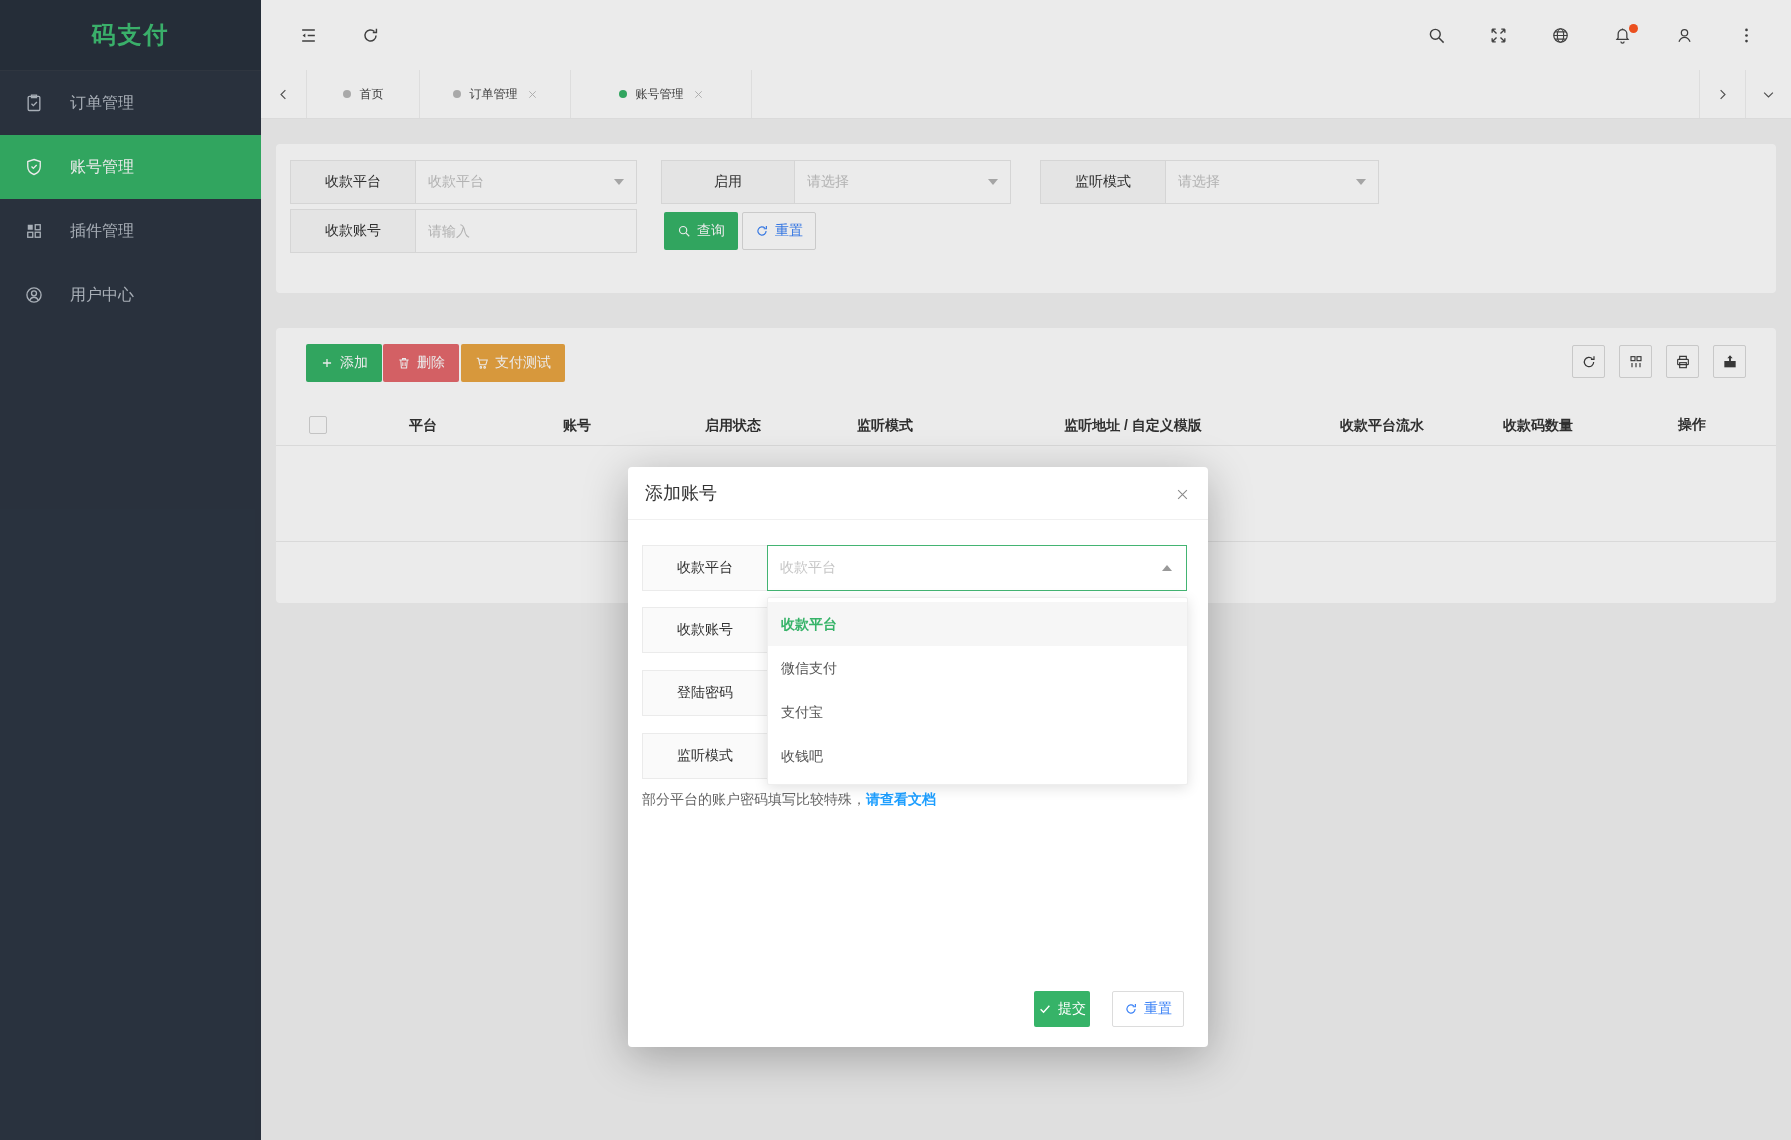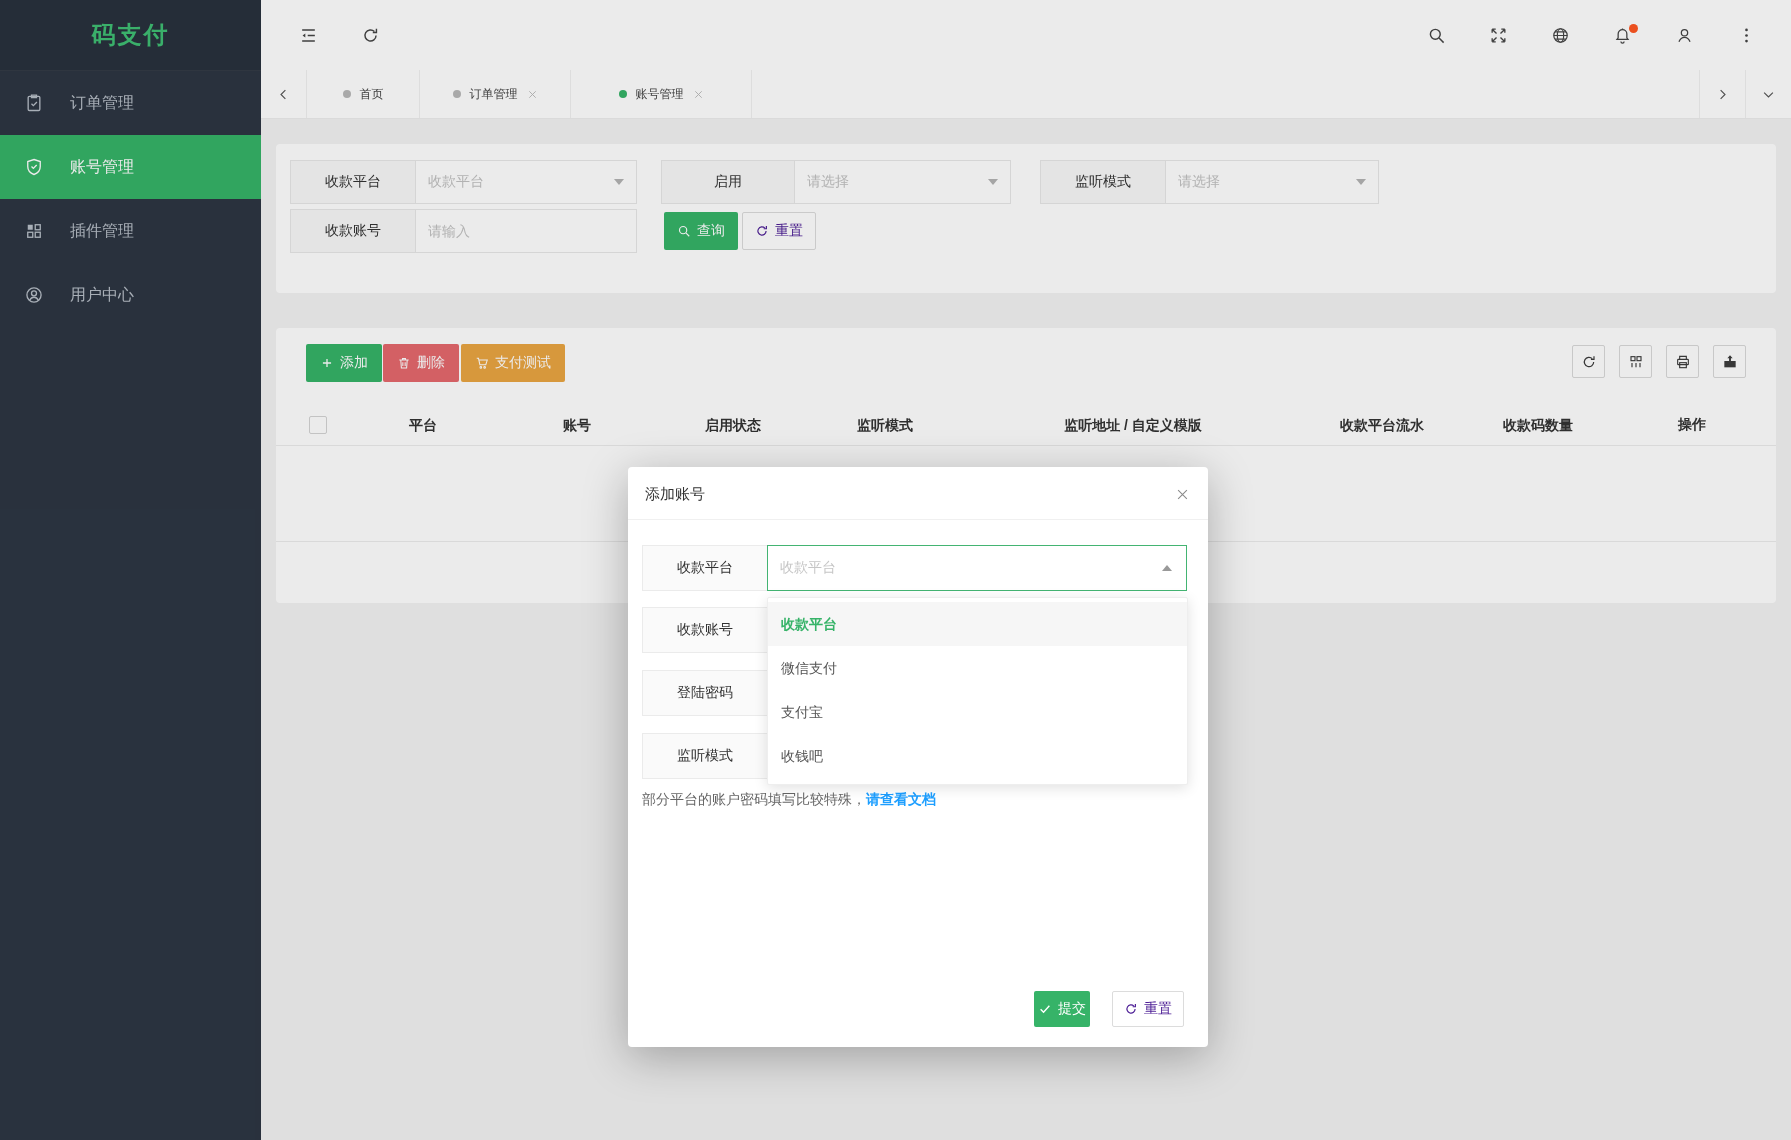--- a/index.html
+++ b/index.html
@@ -41,34 +41,34 @@
   .ffield{position:absolute;height:44px;background:#fff;border:1px solid #e8e8e8;display:flex;align-items:center;padding:0 30px 0 12px;font-size:14px;color:#c2c2c2;box-sizing:border-box;cursor:pointer;}
   .caret-d{position:absolute;right:12px;top:50%;margin-top:-3px;width:0;height:0;border-left:5px solid transparent;border-right:5px solid transparent;border-top:6px solid #b3b3b3;}
   .caret-u{position:absolute;right:14px;top:50%;margin-top:-3px;width:0;height:0;border-left:5px solid transparent;border-right:5px solid transparent;border-bottom:6px solid #999;}
   input.raw{position:absolute;height:44px;border:1px solid #e8e8e8;box-sizing:border-box;font-size:14px;color:#333;padding:0 12px;outline:none;background:#fff;font-family:inherit;}
   input.raw::placeholder{color:#c2c2c2;}
   .btn{display:inline-flex;align-items:center;justify-content:center;gap:6px;border-radius:2px;font-size:14px;cursor:pointer;box-sizing:border-box;border:none;font-family:inherit;}
   .btn svg{width:14px;height:14px;}
   .btn.green{background:#36b368;color:#fff;}
   .btn.red{background:#e5696d;color:#fff;}
   .btn.orange{background:#eaa542;color:#fff;}
-  .btn.plain{background:#fff;border:1px solid #dcdcdc;color:#4c1d95;}
+  .btn.plain{background:#fff;border:1px solid #dcdcdc;color:#3b82f6;}
 
   #tableCard{left:15px;top:210px;width:1500px;height:275px;}
   .tool-icon{position:absolute;top:17px;width:33px;height:33px;border:1px solid #d9d9d9;border-radius:2px;background:#fff;display:flex;align-items:center;justify-content:center;color:#3c3c3c;cursor:pointer;box-sizing:border-box;}
   .tool-icon svg{width:16px;height:16px;}
   #theadRow{position:absolute;left:0;top:77px;width:1500px;height:40px;border-bottom:1px solid #ececec;}
   .checkbox{position:absolute;left:33px;top:11px;width:18px;height:18px;border:1px solid #d4d4d4;border-radius:2px;background:#fff;box-sizing:border-box;cursor:pointer;}
   .th{position:absolute;top:0;height:40px;line-height:40px;transform:translateX(-50%);font-size:14px;font-weight:600;color:#333;white-space:nowrap;}
   .rowline{position:absolute;left:0;top:213px;width:1500px;border-top:1px solid #ececec;}
 
   
   #overlay{position:absolute;inset:0;background:rgba(0,0,0,.08);z-index:50;}
   #modal{position:absolute;left:628px;top:467px;width:580px;height:580px;background:#fff;border-radius:4px;box-shadow:0 10px 45px rgba(0,0,0,.28);z-index:60;}
-  #modalTitle{position:absolute;left:17px;top:0;height:53px;line-height:53px;font-size:15px;color:#333;}
+  #modalTitle{position:absolute;left:17px;top:0;height:53px;line-height:53px;font-size:18px;color:#333;}
   #modalHead{position:absolute;left:0;top:0;width:100%;height:53px;border-bottom:1px solid #f0f0f0;box-sizing:border-box;}
   #modalClose{position:absolute;right:14px;top:15px;width:24px;height:24px;display:flex;align-items:center;justify-content:center;color:#8b8b8b;cursor:pointer;}
   #modalClose svg{width:15px;height:15px;}
   .mlabel{position:absolute;left:14px;width:126px;height:46px;background:#fafafa;border:1px solid #ebebeb;display:flex;align-items:center;justify-content:center;font-size:14px;color:#333;box-sizing:border-box;}
   .mfield{position:absolute;left:139px;width:420px;height:46px;background:#fff;border:1px solid #e6e6e6;box-sizing:border-box;display:flex;align-items:center;padding:0 30px 0 12px;font-size:14px;color:#c6c6c6;}
   .mfield.focus{border:1px solid #43b472;cursor:pointer;}
   #dropdown{position:absolute;left:139px;top:130px;width:421px;height:188px;background:#fff;border:1px solid #eee;border-radius:2px;box-shadow:0 3px 14px rgba(0,0,0,.12);box-sizing:border-box;padding:4px 0;z-index:5;}
   .opt{height:44px;line-height:44px;padding-left:13px;font-size:14px;color:#555;cursor:pointer;}
   .opt.sel{color:#36b368;font-weight:700;background:#f6f6f6;}
   #modalNote{position:absolute;left:14px;top:324px;font-size:14px;color:#666;}

